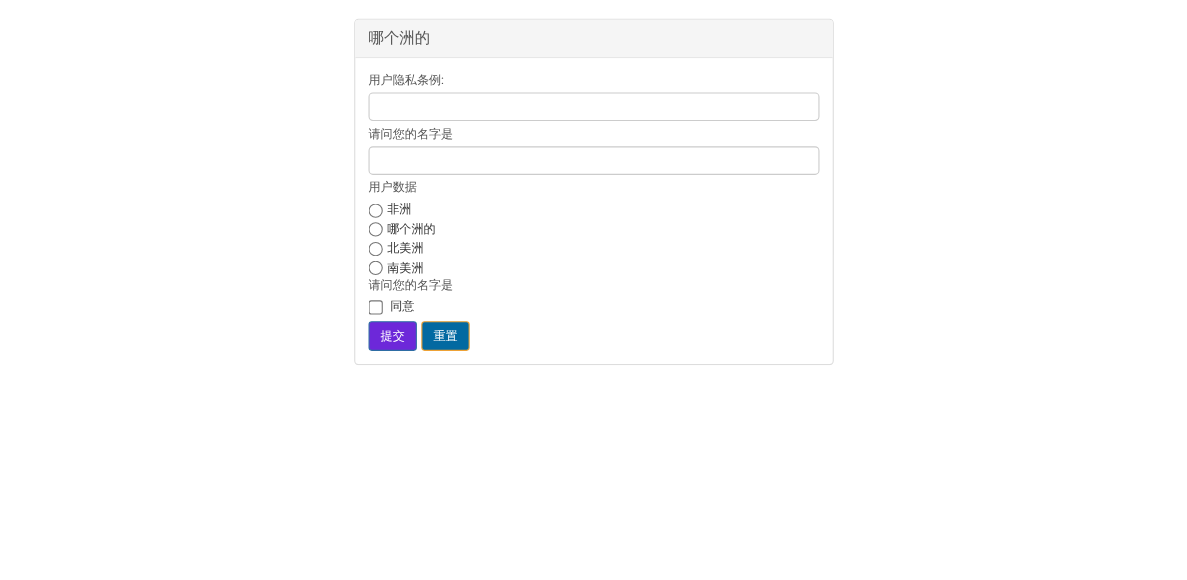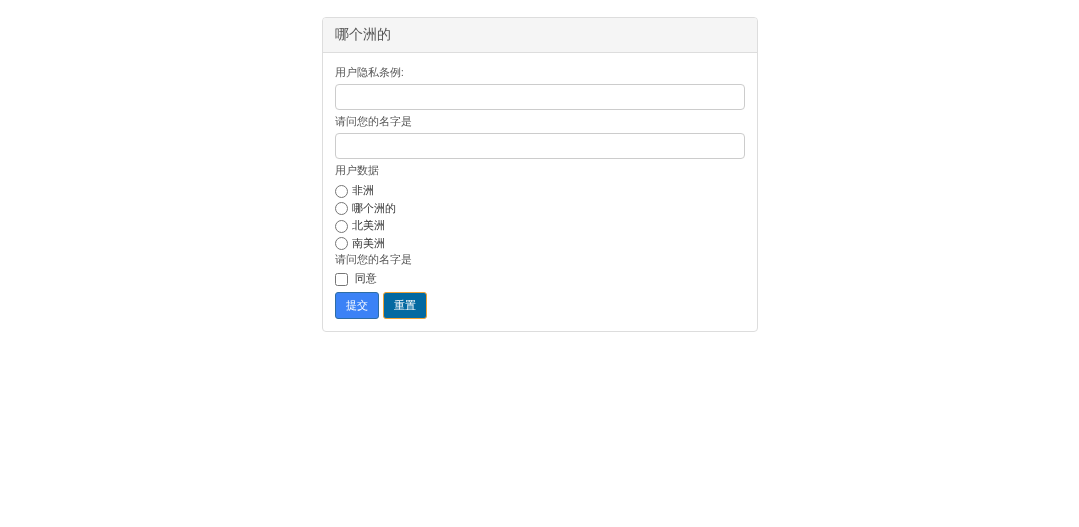--- a/index.html
+++ b/index.html
@@ -94,21 +94,21 @@
     .btn {
       display: inline-block;
       padding: 5px 10px;
       font-size: 11px;
       border-radius: 3px;
       border: 1px solid transparent;
       cursor: pointer;
       text-align: center;
     }
     .btn-primary {
-      background-color: #3b82f6;
+      background-color: #6d28d9;
       border-color: #2e6da4;
       color: #fff;
     }
     .btn-warning {
       background-color: #0369a1;
       border-color: #eea236;
       color: #fff;
     }
   </style>
 </head>

